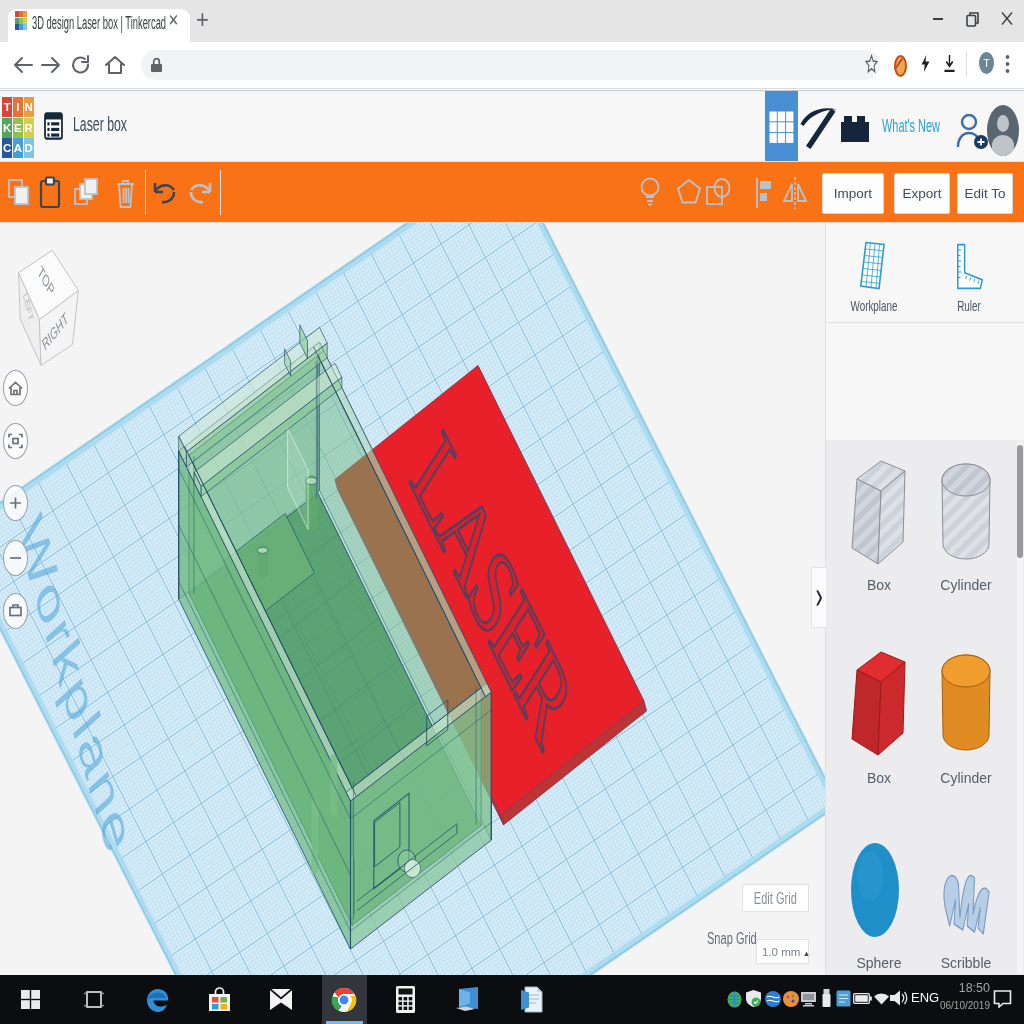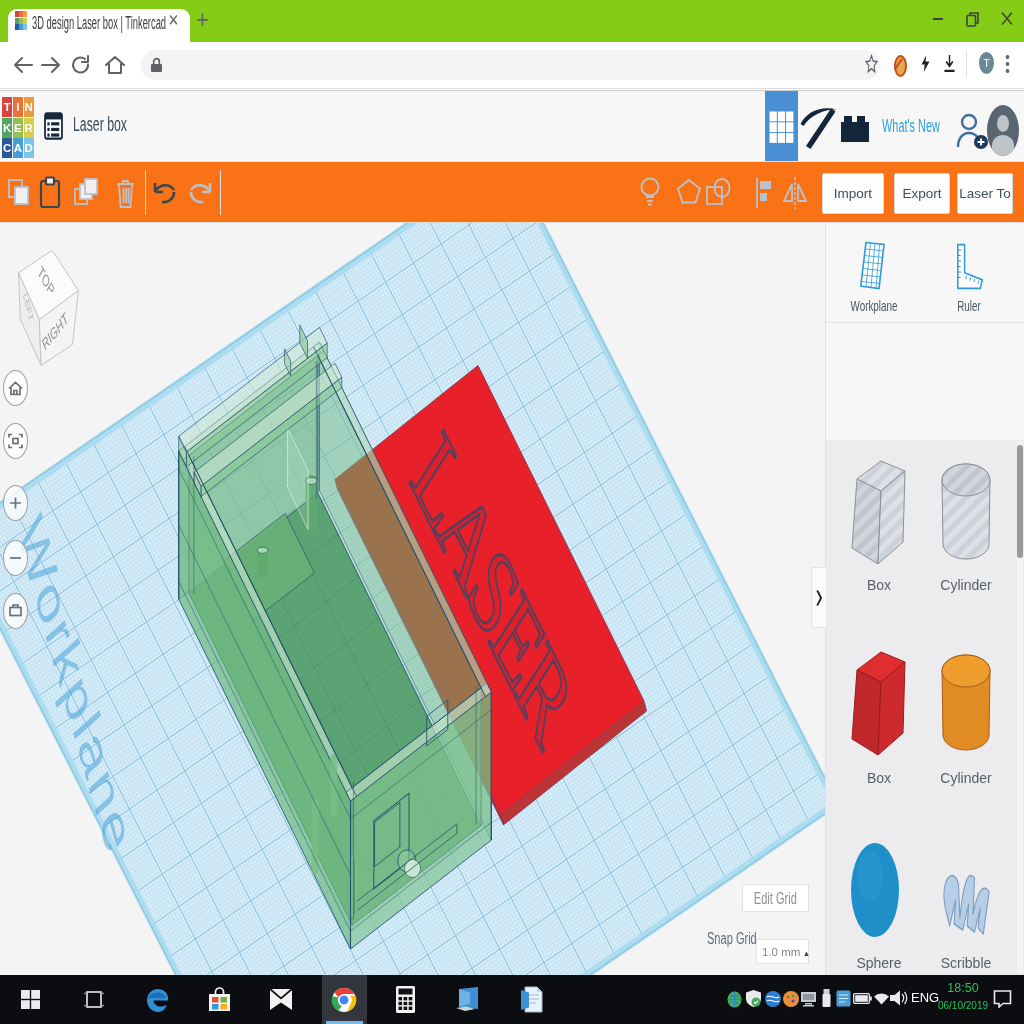--- a/index.html
+++ b/index.html
@@ -1,17 +1,17 @@
 <!DOCTYPE html>
 <html><head><meta charset="utf-8"><style>
 html,body{margin:0;padding:0;width:1024px;height:1024px;overflow:hidden;background:#fff;font-family:"Liberation Sans",sans-serif}
 *{box-sizing:border-box}
 .abs{position:absolute}
 </style></head><body>
-<div class="abs" style="left:0;top:0;width:1024px;height:58px;background:#84cc16">
+<div class="abs" style="left:0;top:0;width:1024px;height:58px;background:#e5e5e5">
     <div class="abs" style="left:8px;top:9px;width:182px;height:33px;background:#fff;border-radius:9px 9px 0 0"></div>
     <div class="abs" style="left:15.0px;top:11.0px;width:3.8px;height:6px;background:#d5453b"></div>
     <div class="abs" style="left:19.2px;top:11.0px;width:3.8px;height:6px;background:#e8703a"></div>
     <div class="abs" style="left:23.4px;top:11.0px;width:3.8px;height:6px;background:#e89c3f"></div>
     <div class="abs" style="left:15.0px;top:17.6px;width:3.8px;height:6px;background:#55a361"></div>
     <div class="abs" style="left:19.2px;top:17.6px;width:3.8px;height:6px;background:#94bf54"></div>
     <div class="abs" style="left:23.4px;top:17.6px;width:3.8px;height:6px;background:#d3cf49"></div>
     <div class="abs" style="left:15.0px;top:24.2px;width:3.8px;height:6px;background:#28579a"></div>
     <div class="abs" style="left:19.2px;top:24.2px;width:3.8px;height:6px;background:#4a9cd5"></div>
     <div class="abs" style="left:23.4px;top:24.2px;width:3.8px;height:6px;background:#7cc5e7"></div>
@@ -154,21 +154,21 @@
       <path d="M7 2v30" stroke="#bcc2ca" stroke-width="1.8"></path>
       <rect x="10" y="5" width="11" height="8" fill="#bcc2ca"></rect>
       <rect x="10" y="17" width="7" height="8" fill="#bcc2ca"></rect>
     </svg>
     <svg class="abs" style="left:782px;top:14px" width="26" height="34" viewBox="0 0 26 34">
       <path d="M13 1v32" stroke="#bcc2ca" stroke-width="1.6" stroke-dasharray="3 2"></path>
       <path d="M10 8L2 25h8zM16 8l8 17h-8z" fill="none" stroke="#bcc2ca" stroke-width="1.8"></path>
     </svg>
     <div class="abs" style="left:822px;top:11px;width:62px;height:41px;background:#fdfdfd;border:1px solid #d5d7d9;border-radius:2px;color:#3f4e5d;font-size:13.5px;text-align:center;line-height:40px;white-space:nowrap">Import</div>
     <div class="abs" style="left:894px;top:11px;width:56px;height:41px;background:#fdfdfd;border:1px solid #d5d7d9;border-radius:2px;color:#3f4e5d;font-size:13.5px;text-align:center;line-height:40px;white-space:nowrap">Export</div>
-    <div class="abs" style="left:957px;top:11px;width:56px;height:41px;background:#fdfdfd;border:1px solid #d5d7d9;border-radius:2px;color:#3f4e5d;font-size:13.5px;text-align:center;line-height:40px;white-space:nowrap">Laser To</div>
+    <div class="abs" style="left:957px;top:11px;width:56px;height:41px;background:#fdfdfd;border:1px solid #d5d7d9;border-radius:2px;color:#3f4e5d;font-size:13.5px;text-align:center;line-height:40px;white-space:nowrap">Edit To</div>
   </div>
 <div class="abs" style="left:0;top:223px;width:825px;height:752px;background:#f4f4f5;overflow:hidden">
     <svg width="825" height="752" viewBox="0 0 825 752" style="position:absolute;left:0;top:0">
 <g transform="matrix(16.495,32.510,-27.735,19.060,507.9,-68.7)">
 <rect x="0" y="0" width="20" height="20" fill="#d8edf8"></rect>
 <path d="M0 0.0H20 M0.0 0V20 M0 0.1H20 M0.1 0V20 M0 0.2H20 M0.2 0V20 M0 0.3H20 M0.3 0V20 M0 0.4H20 M0.4 0V20 M0 0.5H20 M0.5 0V20 M0 0.6H20 M0.6 0V20 M0 0.7H20 M0.7 0V20 M0 0.8H20 M0.8 0V20 M0 0.9H20 M0.9 0V20 M0 1.0H20 M1.0 0V20 M0 1.1H20 M1.1 0V20 M0 1.2H20 M1.2 0V20 M0 1.3H20 M1.3 0V20 M0 1.4H20 M1.4 0V20 M0 1.5H20 M1.5 0V20 M0 1.6H20 M1.6 0V20 M0 1.7H20 M1.7 0V20 M0 1.8H20 M1.8 0V20 M0 1.9H20 M1.9 0V20 M0 2.0H20 M2.0 0V20 M0 2.1H20 M2.1 0V20 M0 2.2H20 M2.2 0V20 M0 2.3H20 M2.3 0V20 M0 2.4H20 M2.4 0V20 M0 2.5H20 M2.5 0V20 M0 2.6H20 M2.6 0V20 M0 2.7H20 M2.7 0V20 M0 2.8H20 M2.8 0V20 M0 2.9H20 M2.9 0V20 M0 3.0H20 M3.0 0V20 M0 3.1H20 M3.1 0V20 M0 3.2H20 M3.2 0V20 M0 3.3H20 M3.3 0V20 M0 3.4H20 M3.4 0V20 M0 3.5H20 M3.5 0V20 M0 3.6H20 M3.6 0V20 M0 3.7H20 M3.7 0V20 M0 3.8H20 M3.8 0V20 M0 3.9H20 M3.9 0V20 M0 4.0H20 M4.0 0V20 M0 4.1H20 M4.1 0V20 M0 4.2H20 M4.2 0V20 M0 4.3H20 M4.3 0V20 M0 4.4H20 M4.4 0V20 M0 4.5H20 M4.5 0V20 M0 4.6H20 M4.6 0V20 M0 4.7H20 M4.7 0V20 M0 4.8H20 M4.8 0V20 M0 4.9H20 M4.9 0V20 M0 5.0H20 M5.0 0V20 M0 5.1H20 M5.1 0V20 M0 5.2H20 M5.2 0V20 M0 5.3H20 M5.3 0V20 M0 5.4H20 M5.4 0V20 M0 5.5H20 M5.5 0V20 M0 5.6H20 M5.6 0V20 M0 5.7H20 M5.7 0V20 M0 5.8H20 M5.8 0V20 M0 5.9H20 M5.9 0V20 M0 6.0H20 M6.0 0V20 M0 6.1H20 M6.1 0V20 M0 6.2H20 M6.2 0V20 M0 6.3H20 M6.3 0V20 M0 6.4H20 M6.4 0V20 M0 6.5H20 M6.5 0V20 M0 6.6H20 M6.6 0V20 M0 6.7H20 M6.7 0V20 M0 6.8H20 M6.8 0V20 M0 6.9H20 M6.9 0V20 M0 7.0H20 M7.0 0V20 M0 7.1H20 M7.1 0V20 M0 7.2H20 M7.2 0V20 M0 7.3H20 M7.3 0V20 M0 7.4H20 M7.4 0V20 M0 7.5H20 M7.5 0V20 M0 7.6H20 M7.6 0V20 M0 7.7H20 M7.7 0V20 M0 7.8H20 M7.8 0V20 M0 7.9H20 M7.9 0V20 M0 8.0H20 M8.0 0V20 M0 8.1H20 M8.1 0V20 M0 8.2H20 M8.2 0V20 M0 8.3H20 M8.3 0V20 M0 8.4H20 M8.4 0V20 M0 8.5H20 M8.5 0V20 M0 8.6H20 M8.6 0V20 M0 8.7H20 M8.7 0V20 M0 8.8H20 M8.8 0V20 M0 8.9H20 M8.9 0V20 M0 9.0H20 M9.0 0V20 M0 9.1H20 M9.1 0V20 M0 9.2H20 M9.2 0V20 M0 9.3H20 M9.3 0V20 M0 9.4H20 M9.4 0V20 M0 9.5H20 M9.5 0V20 M0 9.6H20 M9.6 0V20 M0 9.7H20 M9.7 0V20 M0 9.8H20 M9.8 0V20 M0 9.9H20 M9.9 0V20 M0 10.0H20 M10.0 0V20 M0 10.1H20 M10.1 0V20 M0 10.2H20 M10.2 0V20 M0 10.3H20 M10.3 0V20 M0 10.4H20 M10.4 0V20 M0 10.5H20 M10.5 0V20 M0 10.6H20 M10.6 0V20 M0 10.7H20 M10.7 0V20 M0 10.8H20 M10.8 0V20 M0 10.9H20 M10.9 0V20 M0 11.0H20 M11.0 0V20 M0 11.1H20 M11.1 0V20 M0 11.2H20 M11.2 0V20 M0 11.3H20 M11.3 0V20 M0 11.4H20 M11.4 0V20 M0 11.5H20 M11.5 0V20 M0 11.6H20 M11.6 0V20 M0 11.7H20 M11.7 0V20 M0 11.8H20 M11.8 0V20 M0 11.9H20 M11.9 0V20 M0 12.0H20 M12.0 0V20 M0 12.1H20 M12.1 0V20 M0 12.2H20 M12.2 0V20 M0 12.3H20 M12.3 0V20 M0 12.4H20 M12.4 0V20 M0 12.5H20 M12.5 0V20 M0 12.6H20 M12.6 0V20 M0 12.7H20 M12.7 0V20 M0 12.8H20 M12.8 0V20 M0 12.9H20 M12.9 0V20 M0 13.0H20 M13.0 0V20 M0 13.1H20 M13.1 0V20 M0 13.2H20 M13.2 0V20 M0 13.3H20 M13.3 0V20 M0 13.4H20 M13.4 0V20 M0 13.5H20 M13.5 0V20 M0 13.6H20 M13.6 0V20 M0 13.7H20 M13.7 0V20 M0 13.8H20 M13.8 0V20 M0 13.9H20 M13.9 0V20 M0 14.0H20 M14.0 0V20 M0 14.1H20 M14.1 0V20 M0 14.2H20 M14.2 0V20 M0 14.3H20 M14.3 0V20 M0 14.4H20 M14.4 0V20 M0 14.5H20 M14.5 0V20 M0 14.6H20 M14.6 0V20 M0 14.7H20 M14.7 0V20 M0 14.8H20 M14.8 0V20 M0 14.9H20 M14.9 0V20 M0 15.0H20 M15.0 0V20 M0 15.1H20 M15.1 0V20 M0 15.2H20 M15.2 0V20 M0 15.3H20 M15.3 0V20 M0 15.4H20 M15.4 0V20 M0 15.5H20 M15.5 0V20 M0 15.6H20 M15.6 0V20 M0 15.7H20 M15.7 0V20 M0 15.8H20 M15.8 0V20 M0 15.9H20 M15.9 0V20 M0 16.0H20 M16.0 0V20 M0 16.1H20 M16.1 0V20 M0 16.2H20 M16.2 0V20 M0 16.3H20 M16.3 0V20 M0 16.4H20 M16.4 0V20 M0 16.5H20 M16.5 0V20 M0 16.6H20 M16.6 0V20 M0 16.7H20 M16.7 0V20 M0 16.8H20 M16.8 0V20 M0 16.9H20 M16.9 0V20 M0 17.0H20 M17.0 0V20 M0 17.1H20 M17.1 0V20 M0 17.2H20 M17.2 0V20 M0 17.3H20 M17.3 0V20 M0 17.4H20 M17.4 0V20 M0 17.5H20 M17.5 0V20 M0 17.6H20 M17.6 0V20 M0 17.7H20 M17.7 0V20 M0 17.8H20 M17.8 0V20 M0 17.9H20 M17.9 0V20 M0 18.0H20 M18.0 0V20 M0 18.1H20 M18.1 0V20 M0 18.2H20 M18.2 0V20 M0 18.3H20 M18.3 0V20 M0 18.4H20 M18.4 0V20 M0 18.5H20 M18.5 0V20 M0 18.6H20 M18.6 0V20 M0 18.7H20 M18.7 0V20 M0 18.8H20 M18.8 0V20 M0 18.9H20 M18.9 0V20 M0 19.0H20 M19.0 0V20 M0 19.1H20 M19.1 0V20 M0 19.2H20 M19.2 0V20 M0 19.3H20 M19.3 0V20 M0 19.4H20 M19.4 0V20 M0 19.5H20 M19.5 0V20 M0 19.6H20 M19.6 0V20 M0 19.7H20 M19.7 0V20 M0 19.8H20 M19.8 0V20 M0 19.9H20 M19.9 0V20 M0 20.0H20 M20.0 0V20" stroke="#b7ddf1" stroke-width="0.7" fill="none" vector-effect="non-scaling-stroke"></path>
 <path d="M0 0H20 M0 0V20 M0 1H20 M1 0V20 M0 2H20 M2 0V20 M0 3H20 M3 0V20 M0 4H20 M4 0V20 M0 5H20 M5 0V20 M0 6H20 M6 0V20 M0 7H20 M7 0V20 M0 8H20 M8 0V20 M0 9H20 M9 0V20 M0 10H20 M10 0V20 M0 11H20 M11 0V20 M0 12H20 M12 0V20 M0 13H20 M13 0V20 M0 14H20 M14 0V20 M0 15H20 M15 0V20 M0 16H20 M16 0V20 M0 17H20 M17 0V20 M0 18H20 M18 0V20 M0 19H20 M19 0V20 M0 20H20 M20 0V20" stroke="#82bbd9" stroke-width="0.85" fill="none" vector-effect="non-scaling-stroke"></path>
 <rect x="0.05" y="0.05" width="19.9" height="19.9" fill="none" stroke="#a9daf0" stroke-width="0.2" opacity="0.9"></rect>
         <rect x="0" y="0" width="20" height="20" fill="none" stroke="#8ec4de" stroke-width="0.035"></rect>
 </g>
@@ -437,16 +437,16 @@
     </svg>
     <svg class="abs" style="left:873px;top:16px" width="17" height="14" viewBox="0 0 17 14">
       <path d="M8.5 13.5L1 5.5a11 11 0 0 1 15 0z" fill="#e8eaed"></path>
       <path d="M8.5 13.5L1 5.5a11 11 0 0 1 15 0z" fill="none"></path>
     </svg>
     <svg class="abs" style="left:890px;top:15px" width="18" height="16" viewBox="0 0 18 16">
       <path d="M0 5h4.5L10 0.5v15L4.5 11H0z" fill="#e8eaed"></path>
       <path d="M12 4a5.5 5.5 0 0 1 0 8M14.5 2a9 9 0 0 1 0 12" stroke="#e8eaed" stroke-width="1.3" fill="none"></path>
     </svg>
     <div class="abs" style="left:911px;top:15px;font-size:13px;color:#fff">ENG</div>
-    <div class="abs" style="left:936px;top:4px;width:54px;color:#22c55e;text-align:center;line-height:16px"><span style="font-size:12.5px">18:50</span><br><span style="font-size:10px">06/10/2019</span></div>
+    <div class="abs" style="left:936px;top:4px;width:54px;color:#a3a3a3;text-align:right;line-height:16px"><span style="font-size:12.5px">18:50</span><br><span style="font-size:10px">06/10/2019</span></div>
     <svg class="abs" style="left:993px;top:14px" width="19" height="19" viewBox="0 0 19 19">
       <path d="M1.5 2h16v12.5h-7.5L6 18v-3.5H1.5z" fill="none" stroke="#e8eaed" stroke-width="1.6"></path>
     </svg>
   </div>
 </body></html>

